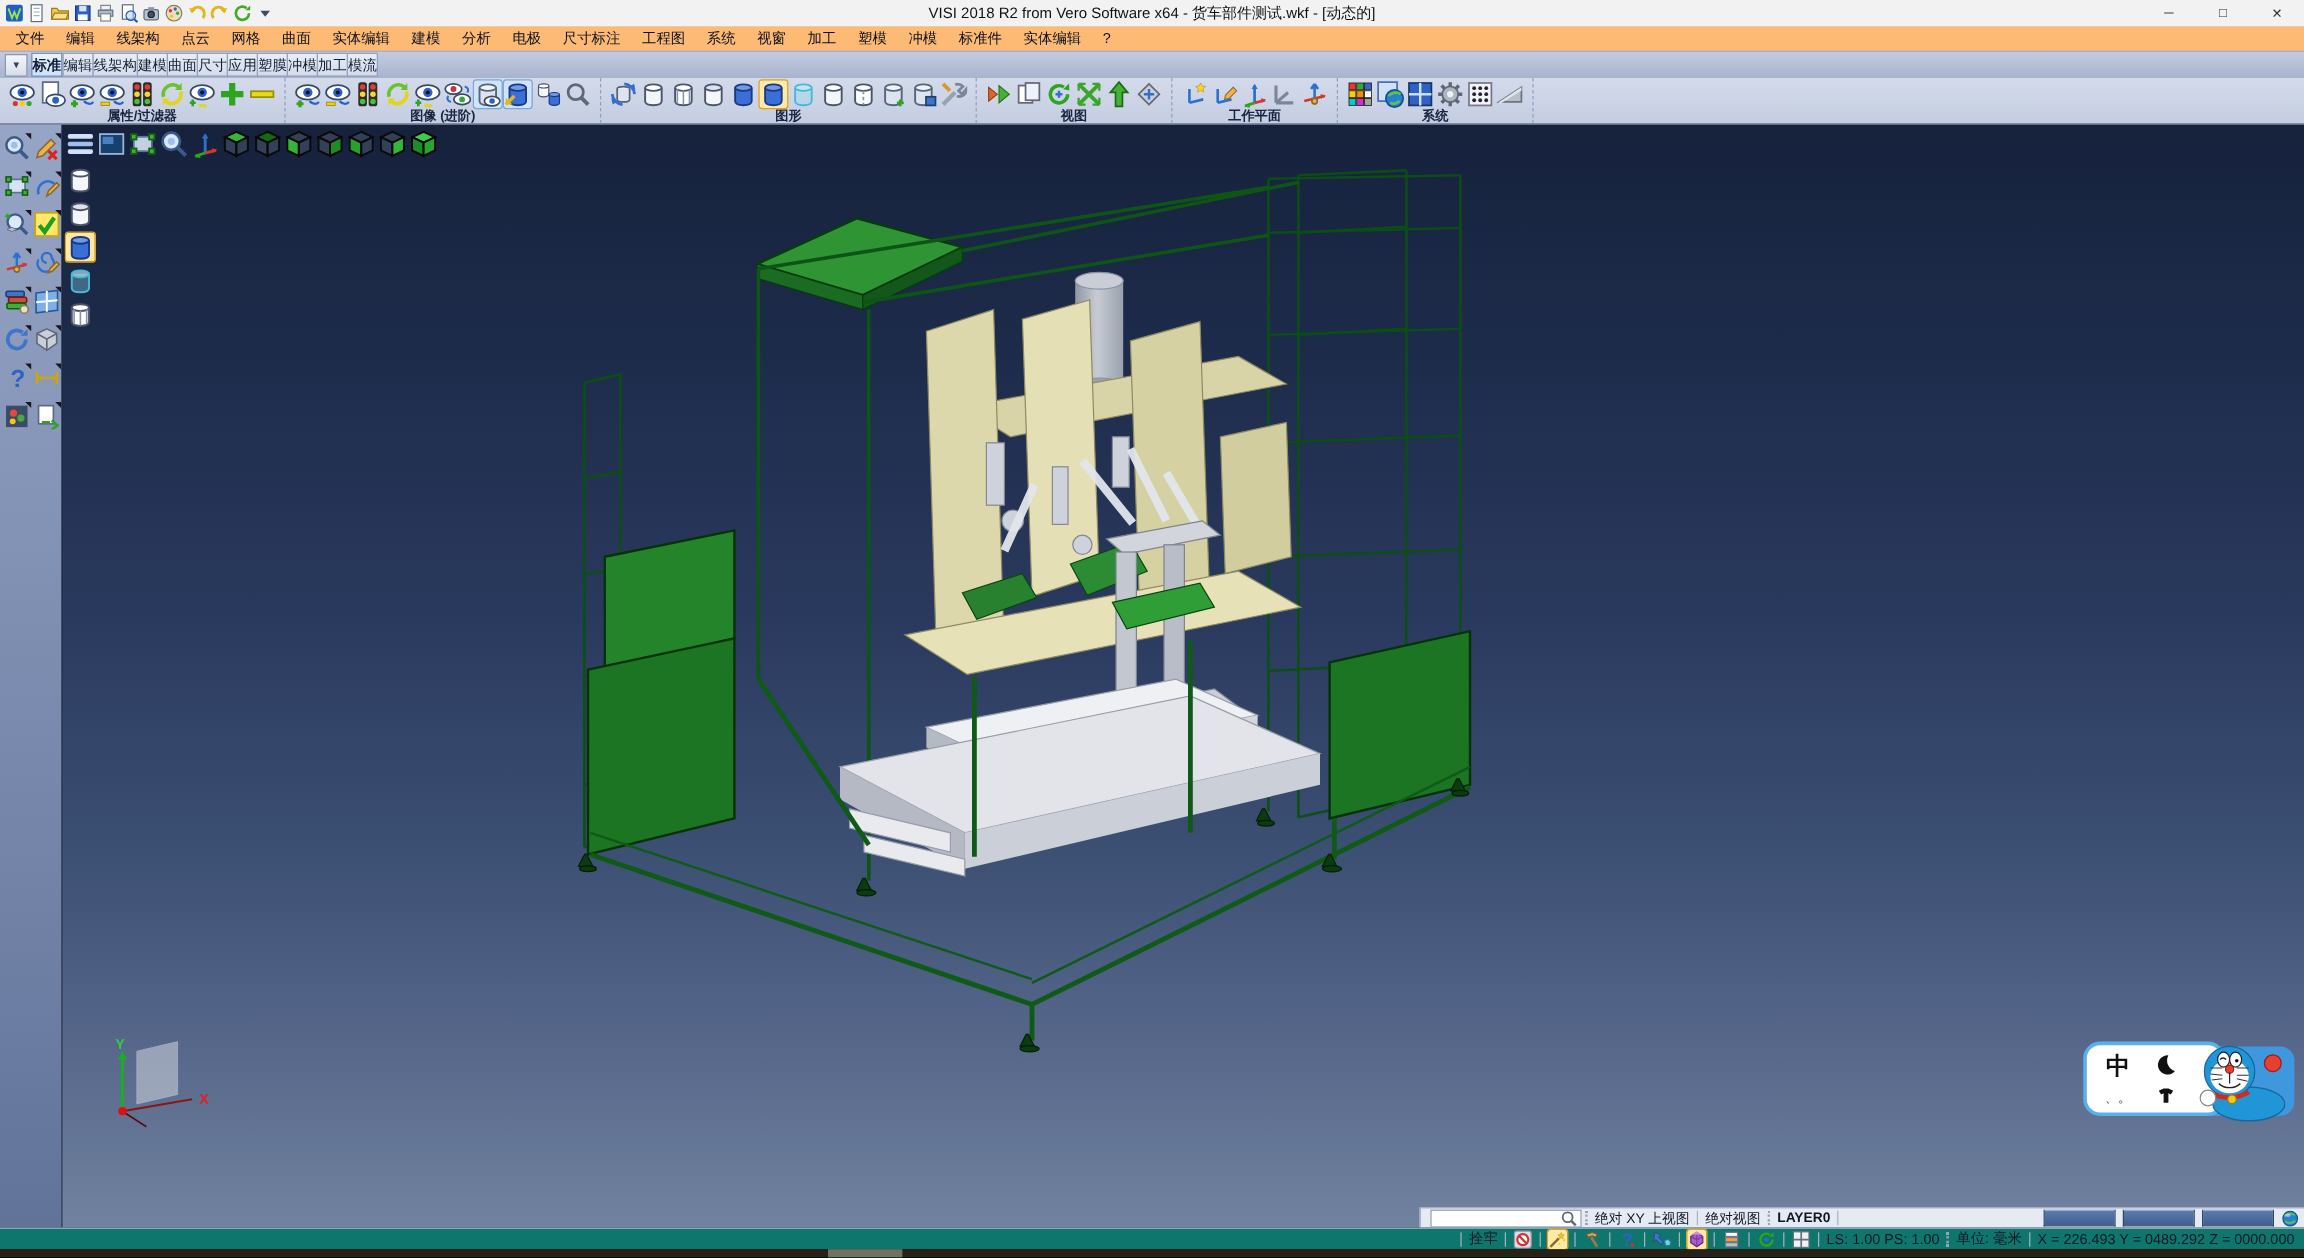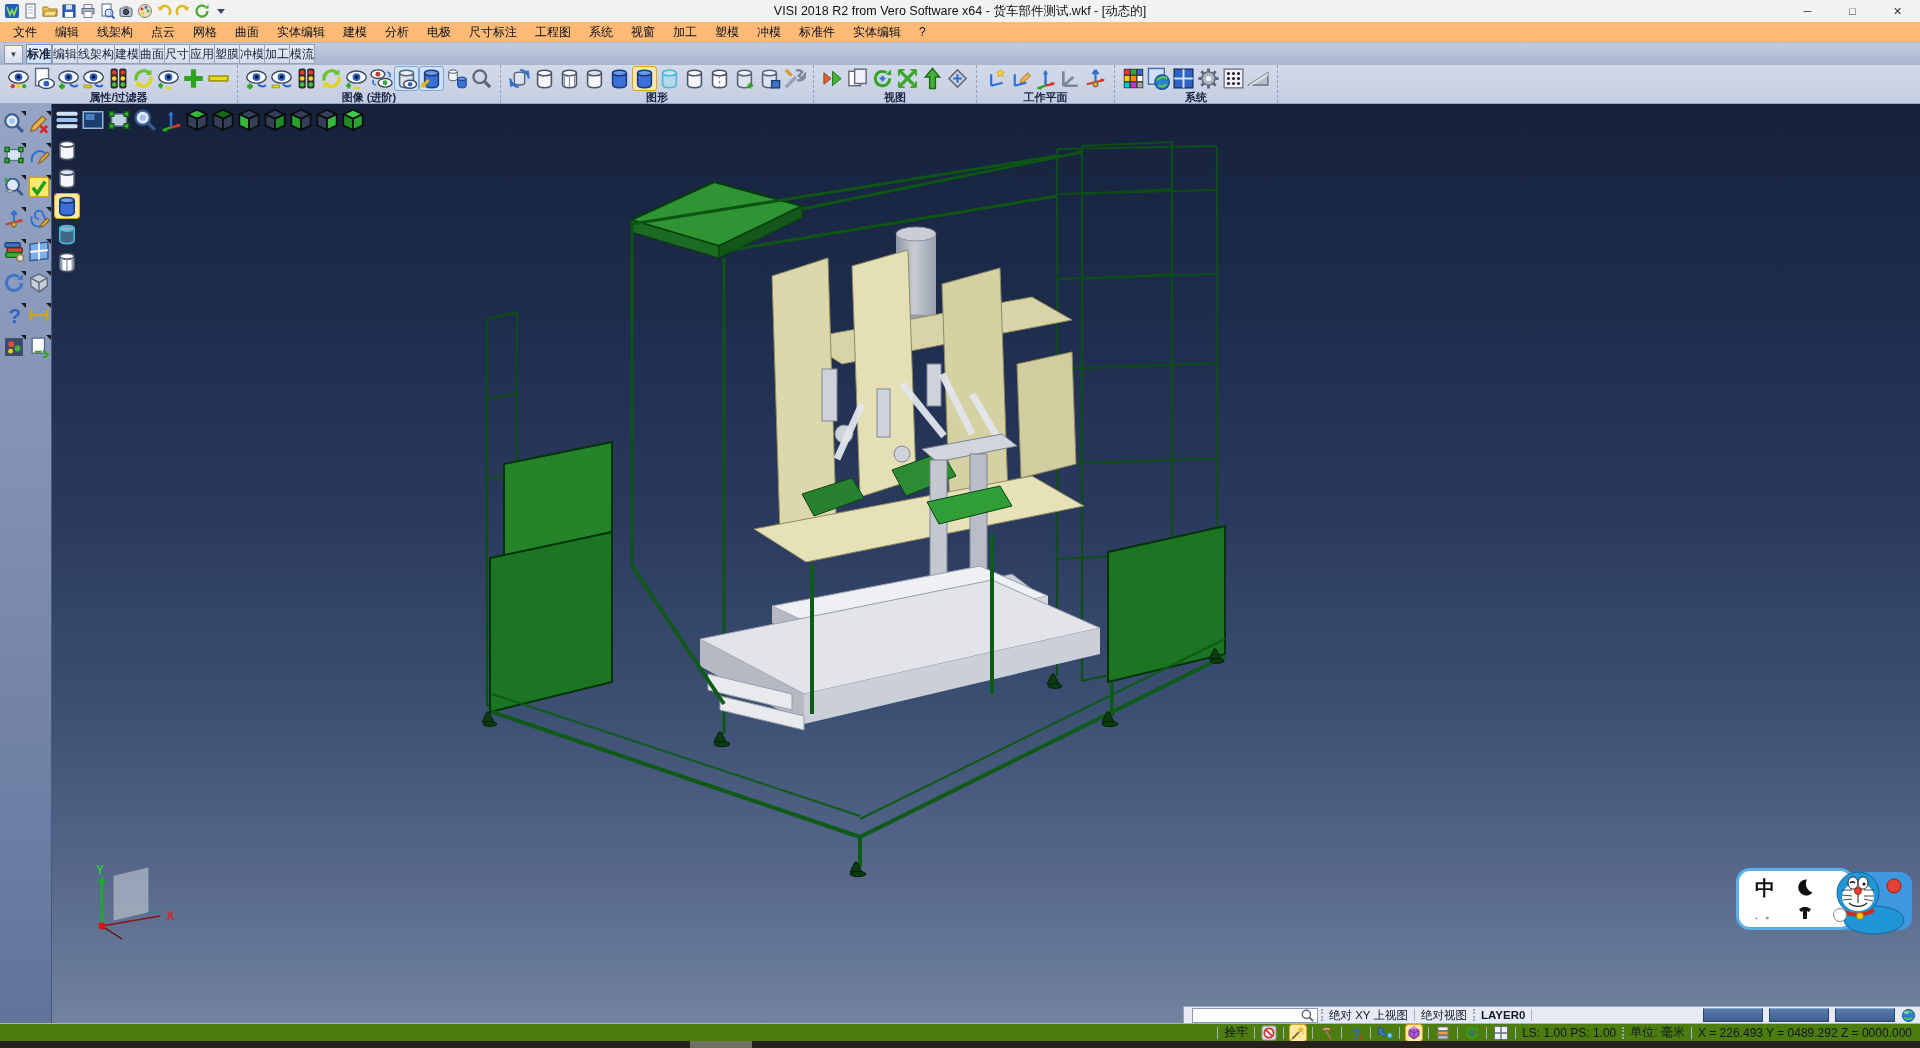--- a/index.html
+++ b/index.html
@@ -67,21 +67,21 @@
               display:flex;align-items:center;font-size:11.5px;box-sizing:border-box;
               padding:0 4px 0 8px;color:#101828;z-index:3;}
   .searchbox{width:118px;height:13px;border:1px solid #8e9ab2;background:#fff;
              font-size:11px;padding:0 3px;outline:none;}
   .mini{width:15px;height:15px;display:inline-flex;}
   .mini svg{width:100%;height:100%;}
   .grip{border-left:2px dotted #97a2bb;height:12px;margin:0 6px;}
   .sep{width:1px;height:12px;background:#a9b2c4;margin:0 6px;}
   .swatch{width:58px;height:12px;background:linear-gradient(#5b7bab,#3e5f92);
           border:1px solid #2c446c;border-top-color:#8aa2c6;margin-right:6px;}
-  .statusmain{position:absolute;left:0;top:1023px;width:1920px;height:18px;background:#4d7c0f;
+  .statusmain{position:absolute;left:0;top:1023px;width:1920px;height:18px;background:#0f766e;
               border-top:1px solid #aab4c8;display:flex;align-items:center;box-sizing:border-box;
               font-size:12px;color:#101828;z-index:3;}
   .statusmain .mini{width:16px;height:16px;}
   .sm-spacer{flex:1;}
   .coords{margin-right:8px;white-space:nowrap;}
   .darkstrip{position:absolute;left:0;top:1041px;width:1920px;height:7px;background:#262219;z-index:3;}
   .darktab{position:absolute;left:690px;top:0;width:62px;height:7px;background:#6f7163;}
   
   .ime{position:absolute;left:1736px;top:866px;width:176px;height:70px;z-index:4;}
   .ime-blue{position:absolute;right:0;top:6px;width:120px;height:58px;background:#3f97dd;

